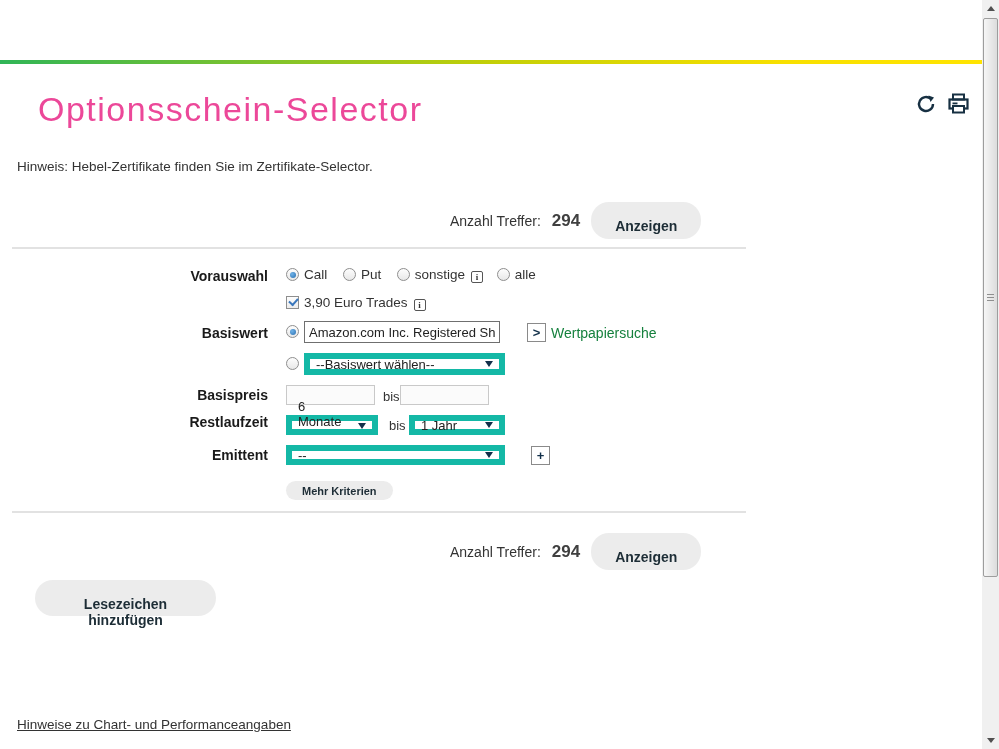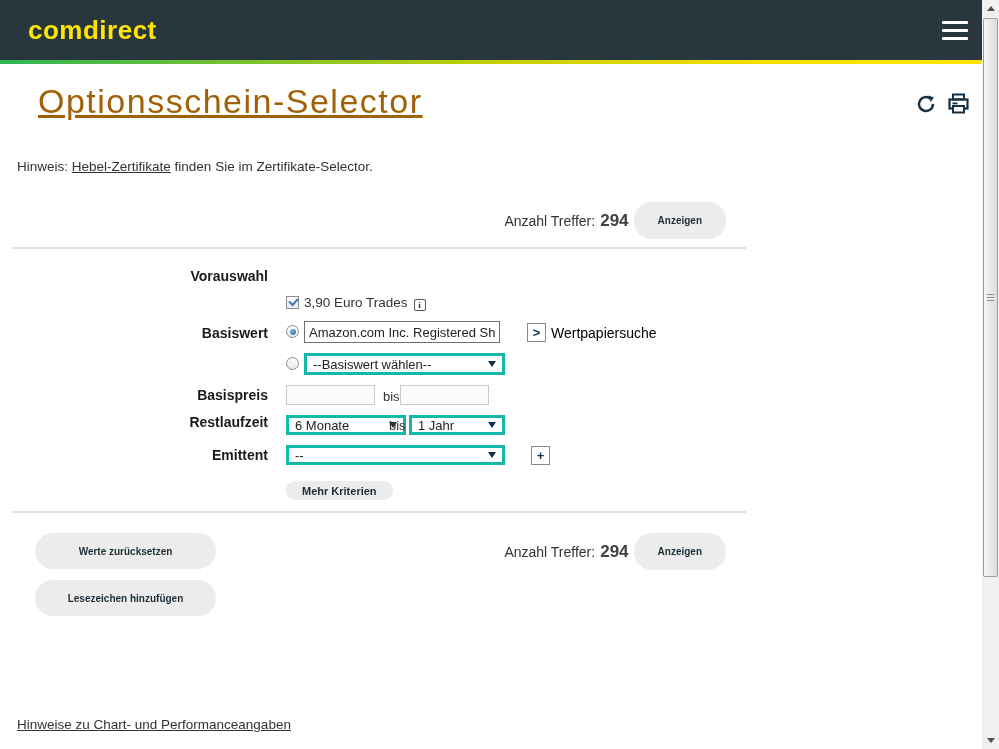--- a/index.html
+++ b/index.html
@@ -10,39 +10,39 @@
   
   .app-header { position:absolute; left:0; top:0; width:982px; height:60px; background:#28363d; }
   .logo { position:absolute; left:28px; top:0; line-height:60px; font-size:26px; font-weight:700;
           color:#ffe500; letter-spacing:0.5px; cursor:pointer; }
   .hamburger { position:absolute; left:942px; top:21px; width:26px; height:19px; cursor:pointer; }
   .hamburger span { display:block; width:26px; height:3px; background:#fff; border-radius:1px; margin-bottom:5px; }
   .brand-line { position:absolute; left:0; top:60px; width:982px; height:4px;
                 background:linear-gradient(to right,#30b557,#c3cf07 50%,#f8e000 80%,#ffe400); }
 
   
-  .page-title { position:absolute; left:38px; top:82px; font-size:34px; font-weight:300;
-                letter-spacing:1.5px; color:#a16207;text-decoration:underline; }
+  .page-title { position:absolute; left:38px; top:90px; font-size:34px; font-weight:300;
+                letter-spacing:1.5px; color:#ec4899; }
   .icon-btn { position:absolute; cursor:pointer; }
   .refresh-icon { left:915px; top:93px; }
   .print-icon { left:947px; top:92px; }
 
   
   .notice { position:absolute; left:17px; top:159px; font-size:13.5px; color:#333; }
-  .notice a { color:#333; text-decoration:underline; cursor:pointer;margin-top:35px; }
+  .notice a { color:#333; cursor:pointer;margin-top:35px; }
 
   
   .results-row { position:absolute; left:450px; width:276px; height:37px; display:flex;
-                 align-items:center; justify-content:flex-end; gap:5px; }
+                 align-items:center; justify-content:flex-start; gap:11px; }
   .results-top { top:202px; }
   .results-bottom { top:533px; }
   .results-label { font-size:14px; color:#333; }
   .results-count { font-size:17px; font-weight:700; color:#404040; }
-  .pill-btn { background:#ececec; border:none; border-radius:18px; height:37px; padding:10px 24px;
-              font-family:"Liberation Sans",sans-serif; font-size:10px; font-weight:700;
+  .pill-btn { background:#ececec; border:none; border-radius:18px; height:37px; padding:16px 24px;
+              font-family:"Liberation Sans",sans-serif; font-size:14px; font-weight:700;
               color:#1d2d36; cursor:pointer; }
 
   .divider { position:absolute; left:12px; width:734px; height:2px; background:#e2e2e2; }
   .divider-1 { top:247px; }
   .divider-2 { top:511px; }
 
   
   .form-label { position:absolute; left:0; width:268px; text-align:right; font-size:14px;
                 font-weight:700; color:#1a1a1a; }
   .ctl { position:absolute; font-size:13px; color:#333; }
@@ -59,30 +59,30 @@
            border-left:2px solid #3a77bc; border-bottom:2px solid #3a77bc; transform:rotate(-48deg); }
   .opt-label { margin:0 4px 0 5px; font-size:13.5px; color:#333; }
   .info-icon { display:inline-block; width:12px; height:12px; border:1px solid #555; border-radius:2px;
            font-size:9px; line-height:11px; text-align:center; color:#333; font-weight:700;
            font-family:"Liberation Serif",serif; vertical-align:-1px; cursor:pointer; margin-left:2px; }
 
   .text-input { border:1px solid #6f6f6f; background:#fff; height:22px; font-size:13px;
            padding:0 4px; font-family:"Liberation Sans",sans-serif; color:#222; }
   .light-input { border:1px solid #c9c9c9; background:#fbfbfb; height:20px; width:89px; }
 
-  .fake-select { border:3px solid #14b8a6; background:#fff; height:22px; display:inline-flex;
+  .fake-select { border:6px solid #14b8a6; background:#fff; height:22px; display:inline-flex;
            align-items:center; justify-content:space-between; padding:0 6px; cursor:pointer;
            font-size:13px; color:#222; }
   .sel-arrow { width:0; height:0; border-left:4.5px solid transparent; border-right:4.5px solid transparent;
            border-top:6px solid #12304a; margin-left:6px; }
 
   .sq-btn { display:inline-flex; width:19px; height:19px; border:1px solid #8a8a8a; background:#fff;
            align-items:center; justify-content:center; font-size:13px; font-weight:700; color:#12304a;
            cursor:pointer; }
-  .ws-label { font-size:14px; color:#000000; margin-left:7px; cursor:pointer; }
+  .ws-label { font-size:14px; color:#15803d; margin-left:7px; cursor:pointer; }
   .bis { font-size:13px; color:#333; }
   .kurs-info { position:absolute; left:498px; top:388px; font-size:14px; color:#a3a3a3; }
 
   .mini-pill { position:absolute; left:286px; top:481px; height:19px; padding:0 16px;
            background:#ececec; border:none; border-radius:10px; font-size:11px; font-weight:700;
            color:#1d2d36; font-family:"Liberation Sans",sans-serif; cursor:pointer; }
 
   .action-btn { position:absolute; left:35px; width:181px; height:36px; }
 
   .footer-link { position:absolute; left:17px; top:717px; font-size:13.5px; color:#333;
@@ -100,28 +100,20 @@
   .sb-thumb { position:absolute; left:1px; top:18px; width:15px; height:559px; border:1px solid #9d9d9d;
            border-radius:2px; background:linear-gradient(to right,#f6f6f6,#dcdcdc); cursor:pointer; }
   .sb-grip { position:absolute; left:3px; top:50%; margin-top:-4px; width:7px; height:8px;
            background:repeating-linear-gradient(to bottom,#8f8f8f 0 1px,transparent 1px 3px); }
 </style>
 </head>
 <body>
 
 <div class="viewport">
 
-  <header class="app-header">
-    <div class="logo">comdirect</div>
-    <div class="hamburger">
-      <span></span>
-      <span></span>
-      <span></span>
-    </div>
-  </header>
   <div class="brand-line"></div>
 
   <h1 class="page-title">Optionsschein-Selector</h1>
   <div class="icon-btn refresh-icon">
     <svg width="22" height="22" viewBox="0 0 22 22">
       <path d="M18 11 A7 7 0 1 1 15.9 6" fill="none" stroke="#173042" stroke-width="2.4"></path>
       <path d="M13.5 2.5 L19 4.5 L15.5 9 Z" fill="#173042"></path>
     </svg>
   </div>
   <div class="icon-btn print-icon">
@@ -146,61 +138,66 @@
   </div>
 
   <div class="divider divider-1"></div>
 
   <div class="form-label" style="top:268px;">Vorauswahl</div>
   <div class="form-label" style="top:325px;">Basiswert</div>
   <div class="form-label" style="top:387px;">Basispreis</div>
   <div class="form-label" style="top:414px;">Restlaufzeit</div>
   <div class="form-label" style="top:447px;">Emittent</div>
 
+  <div class="ctl" style="left:286px; top:267px;">
+    <span class="radio checked"></span><span class="opt-label">Call</span>
+    <span class="radio" style="margin-left:8px;"></span><span class="opt-label">Put</span>
+    <span class="radio" style="margin-left:8px;"></span><span class="opt-label">sonstige</span><span class="info-icon">i</span>
+    <span class="radio" style="margin-left:10px;"></span><span class="opt-label">alle</span>
+  </div>
 
   <div class="ctl" style="left:286px; top:295px;">
     <span class="checkbox checked"></span><span class="opt-label">3,90 Euro Trades</span><span class="info-icon">i</span>
   </div>
 
   <span class="radio checked" style="position:absolute; left:286px; top:325px;"></span>
   <input class="text-input" style="position: absolute; left: 304px; top: 321px; width: 196px;" value="Amazon.com Inc. Registered Share">
   <span class="sq-btn" style="position:absolute; left:527px; top:323px;">&gt;</span>
   <span class="ws-label" style="position:absolute; left:544px; top:325px;">Wertpapiersuche</span>
 
   <span class="radio" style="position:absolute; left:286px; top:357px;"></span>
   <div class="fake-select" style="position:absolute; left:304px; top:353px; width:201px;">
     <span>--Basiswert wählen--</span>
     <span class="sel-arrow"></span>
   </div>
 
   <input class="text-input light-input" style="position: absolute; left: 286px; top: 385px;" value="">
   <span class="bis" style="position:absolute; left:383px; top:389px;">bis</span>
   <input class="text-input light-input" style="position: absolute; left: 400px; top: 385px;" value="">
 
-  <div class="fake-select" style="position:absolute; left:286px; top:415px; width:120px; height:20px;">
+  <div class="fake-select" style="position:absolute; left:286px; top:415px; width:92px; height:20px;align-items:flex-end;">
     <span>6 Monate</span>
     <span class="sel-arrow"></span>
   </div>
   <span class="bis" style="position:absolute; left:389px; top:418px;">bis</span>
   <div class="fake-select" style="position:absolute; left:409px; top:415px; width:96px; height:20px;">
     <span>1 Jahr</span>
     <span class="sel-arrow"></span>
   </div>
 
   <div class="fake-select" style="position:absolute; left:286px; top:445px; width:219px; height:20px;">
     <span>--</span>
     <span class="sel-arrow"></span>
   </div>
   <span class="sq-btn" style="position:absolute; left:531px; top:446px;">+</span>
 
   <button class="mini-pill">Mehr Kriterien</button>
 
   <div class="divider divider-2"></div>
 
-  <button class="pill-btn action-btn" style="top:533px;">Werte zurücksetzen</button>
   <button class="pill-btn action-btn" style="top:580px;">Lesezeichen hinzufügen</button>
 
   <div class="results-row results-bottom">
     <span class="results-label">Anzahl Treffer:</span>
     <span class="results-count">294</span>
     <button class="pill-btn">Anzeigen</button>
   </div>
 
   <a class="footer-link">Hinweise zu Chart- und Performanceangaben</a>
 

